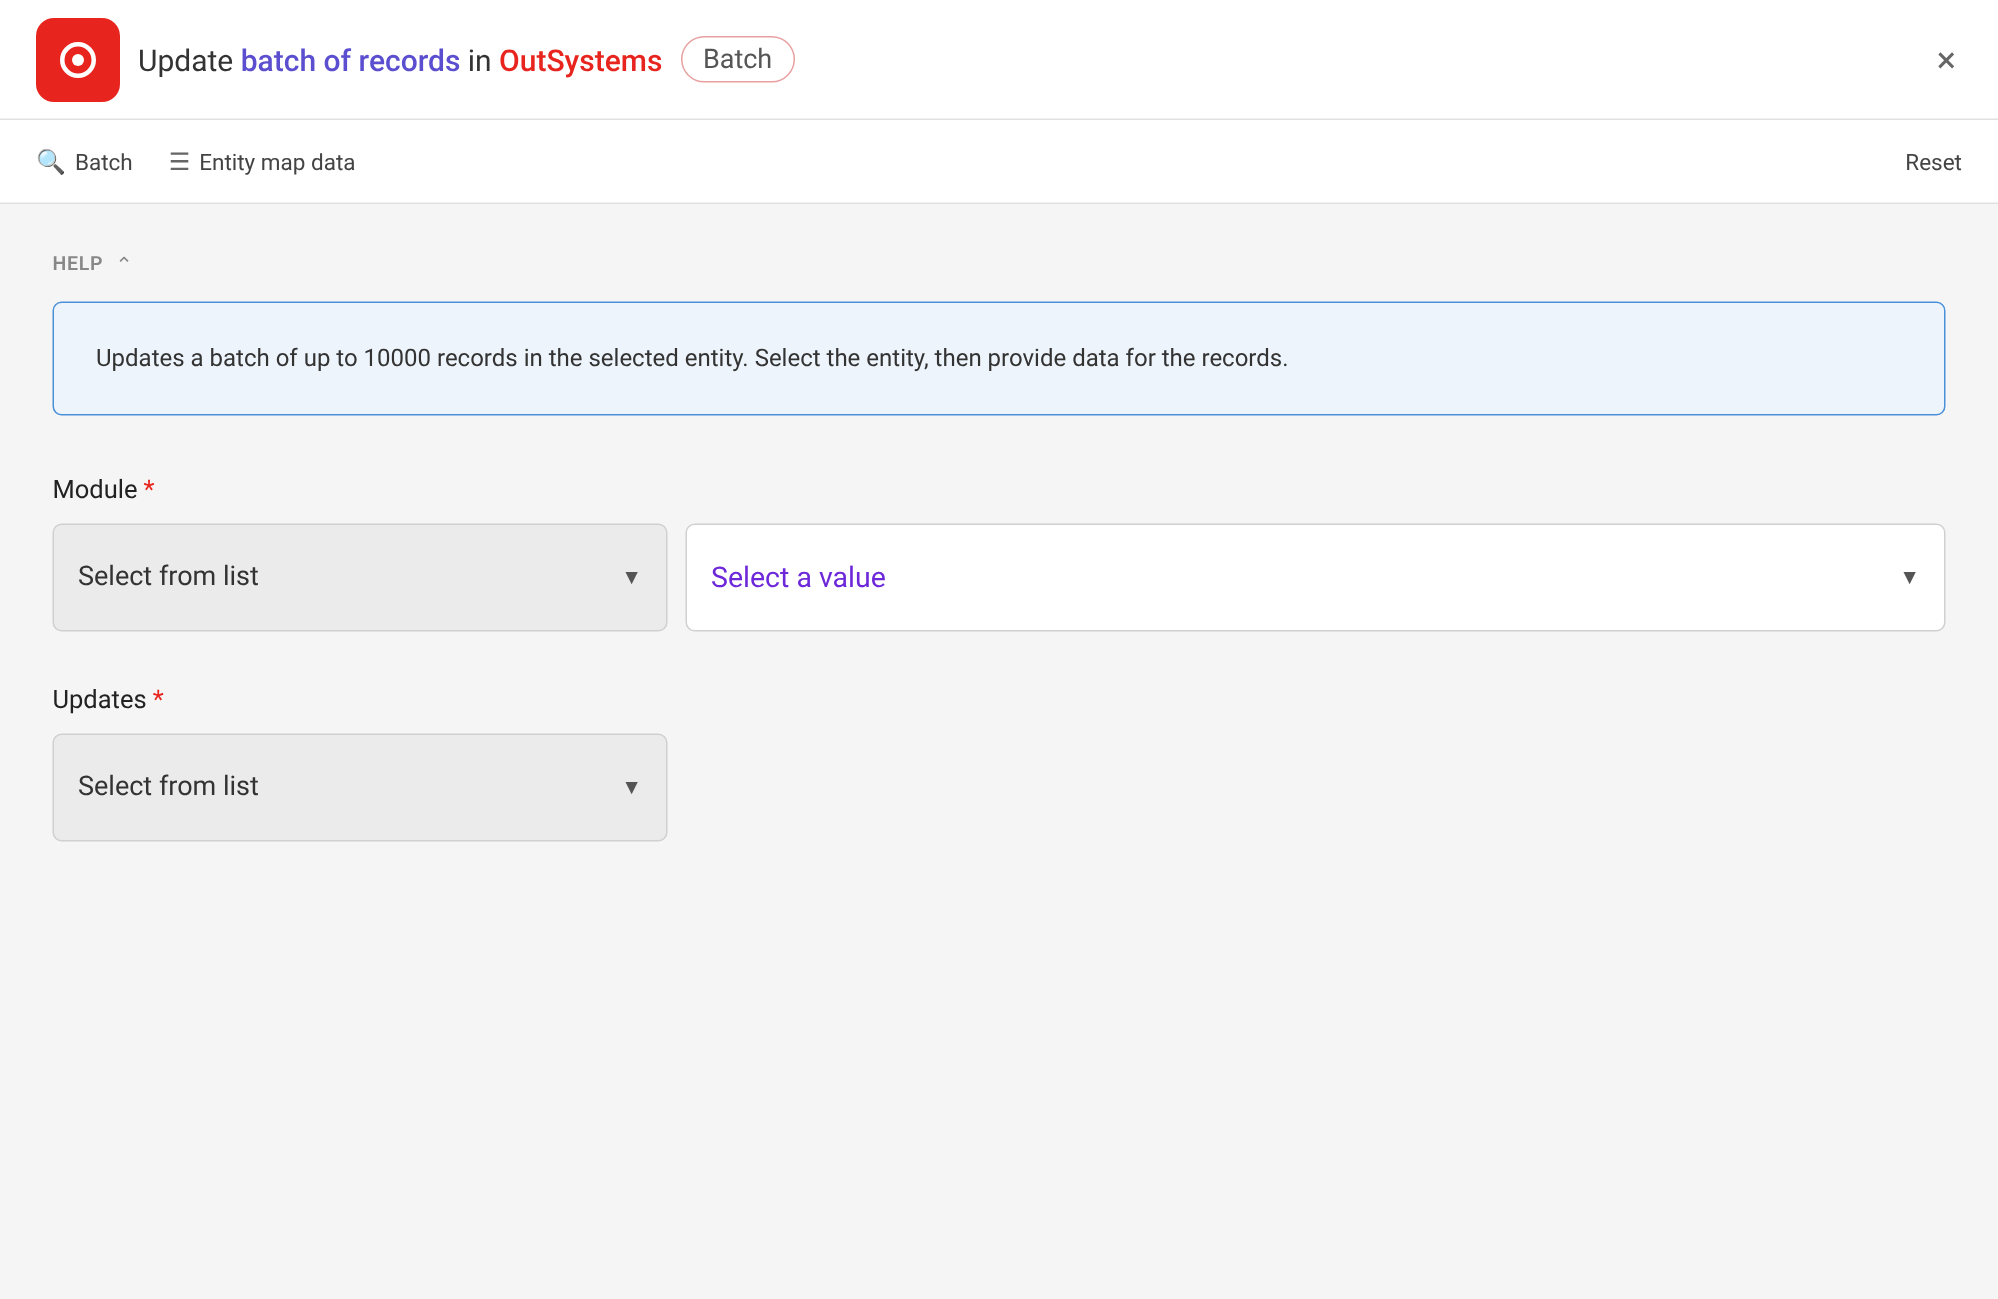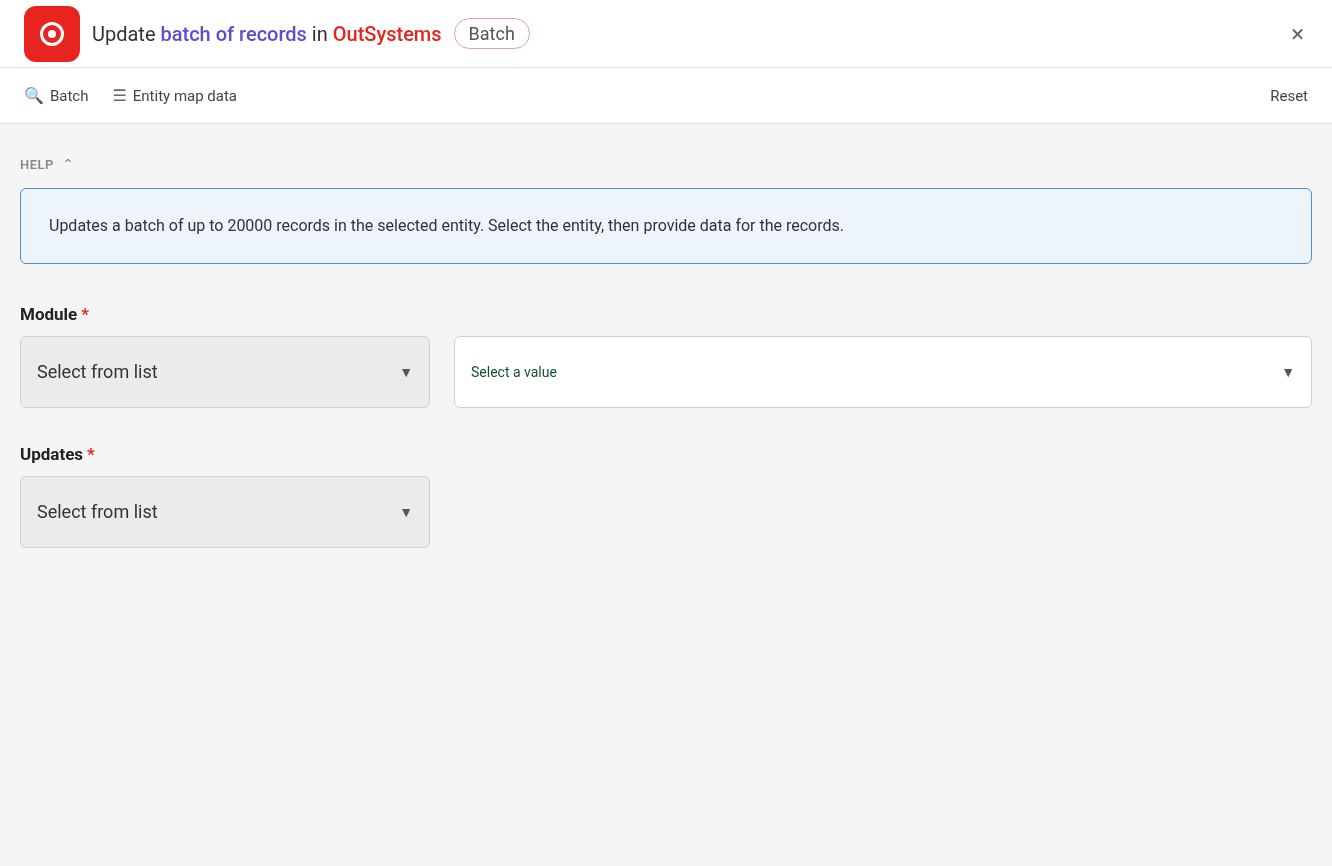--- a/index.html
+++ b/index.html
@@ -13,21 +13,21 @@
       background: #f5f5f5;
       width: 1332px;
       min-height: 866px;
     }
 
     
     .header {
       background: #ffffff;
       border-bottom: 1px solid #e0e0e0;
       padding: 0 24px;
-      height: 68px;
+      height: 80px;
       display: flex;
       align-items: center;
       justify-content: space-between;
     }
 
     .header-left {
       display: flex;
       align-items: center;
       gap: 12px;
     }
@@ -134,21 +134,21 @@
       border: none;
       cursor: pointer;
       font-size: 15px;
       color: #444;
       padding: 4px 0;
       margin-left: 17px;
     }
 
     
     .main-content {
-      padding: 32px 20px;
+      padding: 32px 35px;
       background: #f5f5f5;
     }
 
     
     .section-header {
       display: flex;
       align-items: center;
       gap: 8px;
       margin-bottom: 16px;
     }
@@ -180,36 +180,36 @@
       line-height: 1.6;
     }
 
     
     .form-section {
       margin-bottom: 36px;
     }
 
     .field-label {
       font-size: 17px;
-      font-weight: 700;
+      font-weight: 400;
       color: #222;
       margin-bottom: 12px;
       display: flex;
       align-items: center;
       gap: 4px;
     }
 
     .required-star {
       color: #e8241e;
       font-size: 17px;
     }
 
     .field-row {
       display: flex;
-      gap: 24px;
+      gap: 12px;
       align-items: center;
     }
 
     .select-dropdown {
       background: #ebebeb;
       border: 1px solid #d0d0d0;
       border-radius: 6px;
       padding: 0 16px;
       height: 72px;
       display: flex;
@@ -236,22 +236,22 @@
       padding: 0 16px;
       height: 72px;
       display: flex;
       align-items: center;
       justify-content: space-between;
       cursor: pointer;
       flex: 1;
     }
 
     .select-placeholder {
-      font-size: 14px;
-      color: #14532d;
+      font-size: 19px;
+      color: #6d28d9;
     }
 
     .select-value-arrow {
       color: #555;
       font-size: 14px;
     }
 
     .no-items-box {
       background: #f5f5f5;
       border: 1px solid #d0d0d0;
@@ -300,21 +300,21 @@
   <button class="reset-btn">Reset</button>
 </div>
 
 <div class="main-content">
 
   <div class="section-header">
     <span class="section-label">HELP</span>
     <span class="chevron-up">⌃</span>
   </div>
   <div class="help-box">
-    <p class="help-text">Updates a batch of up to 20000 records in the selected entity. Select the entity, then provide data for the records.</p>
+    <p class="help-text">Updates a batch of up to 10000 records in the selected entity. Select the entity, then provide data for the records.</p>
   </div>
 
   <div class="form-section">
     <div class="field-label">
       <span>Module</span>
       <span class="required-star">*</span>
     </div>
     <div class="field-row">
       <div class="select-dropdown">
         <span class="select-dropdown-text">Select from list</span>

